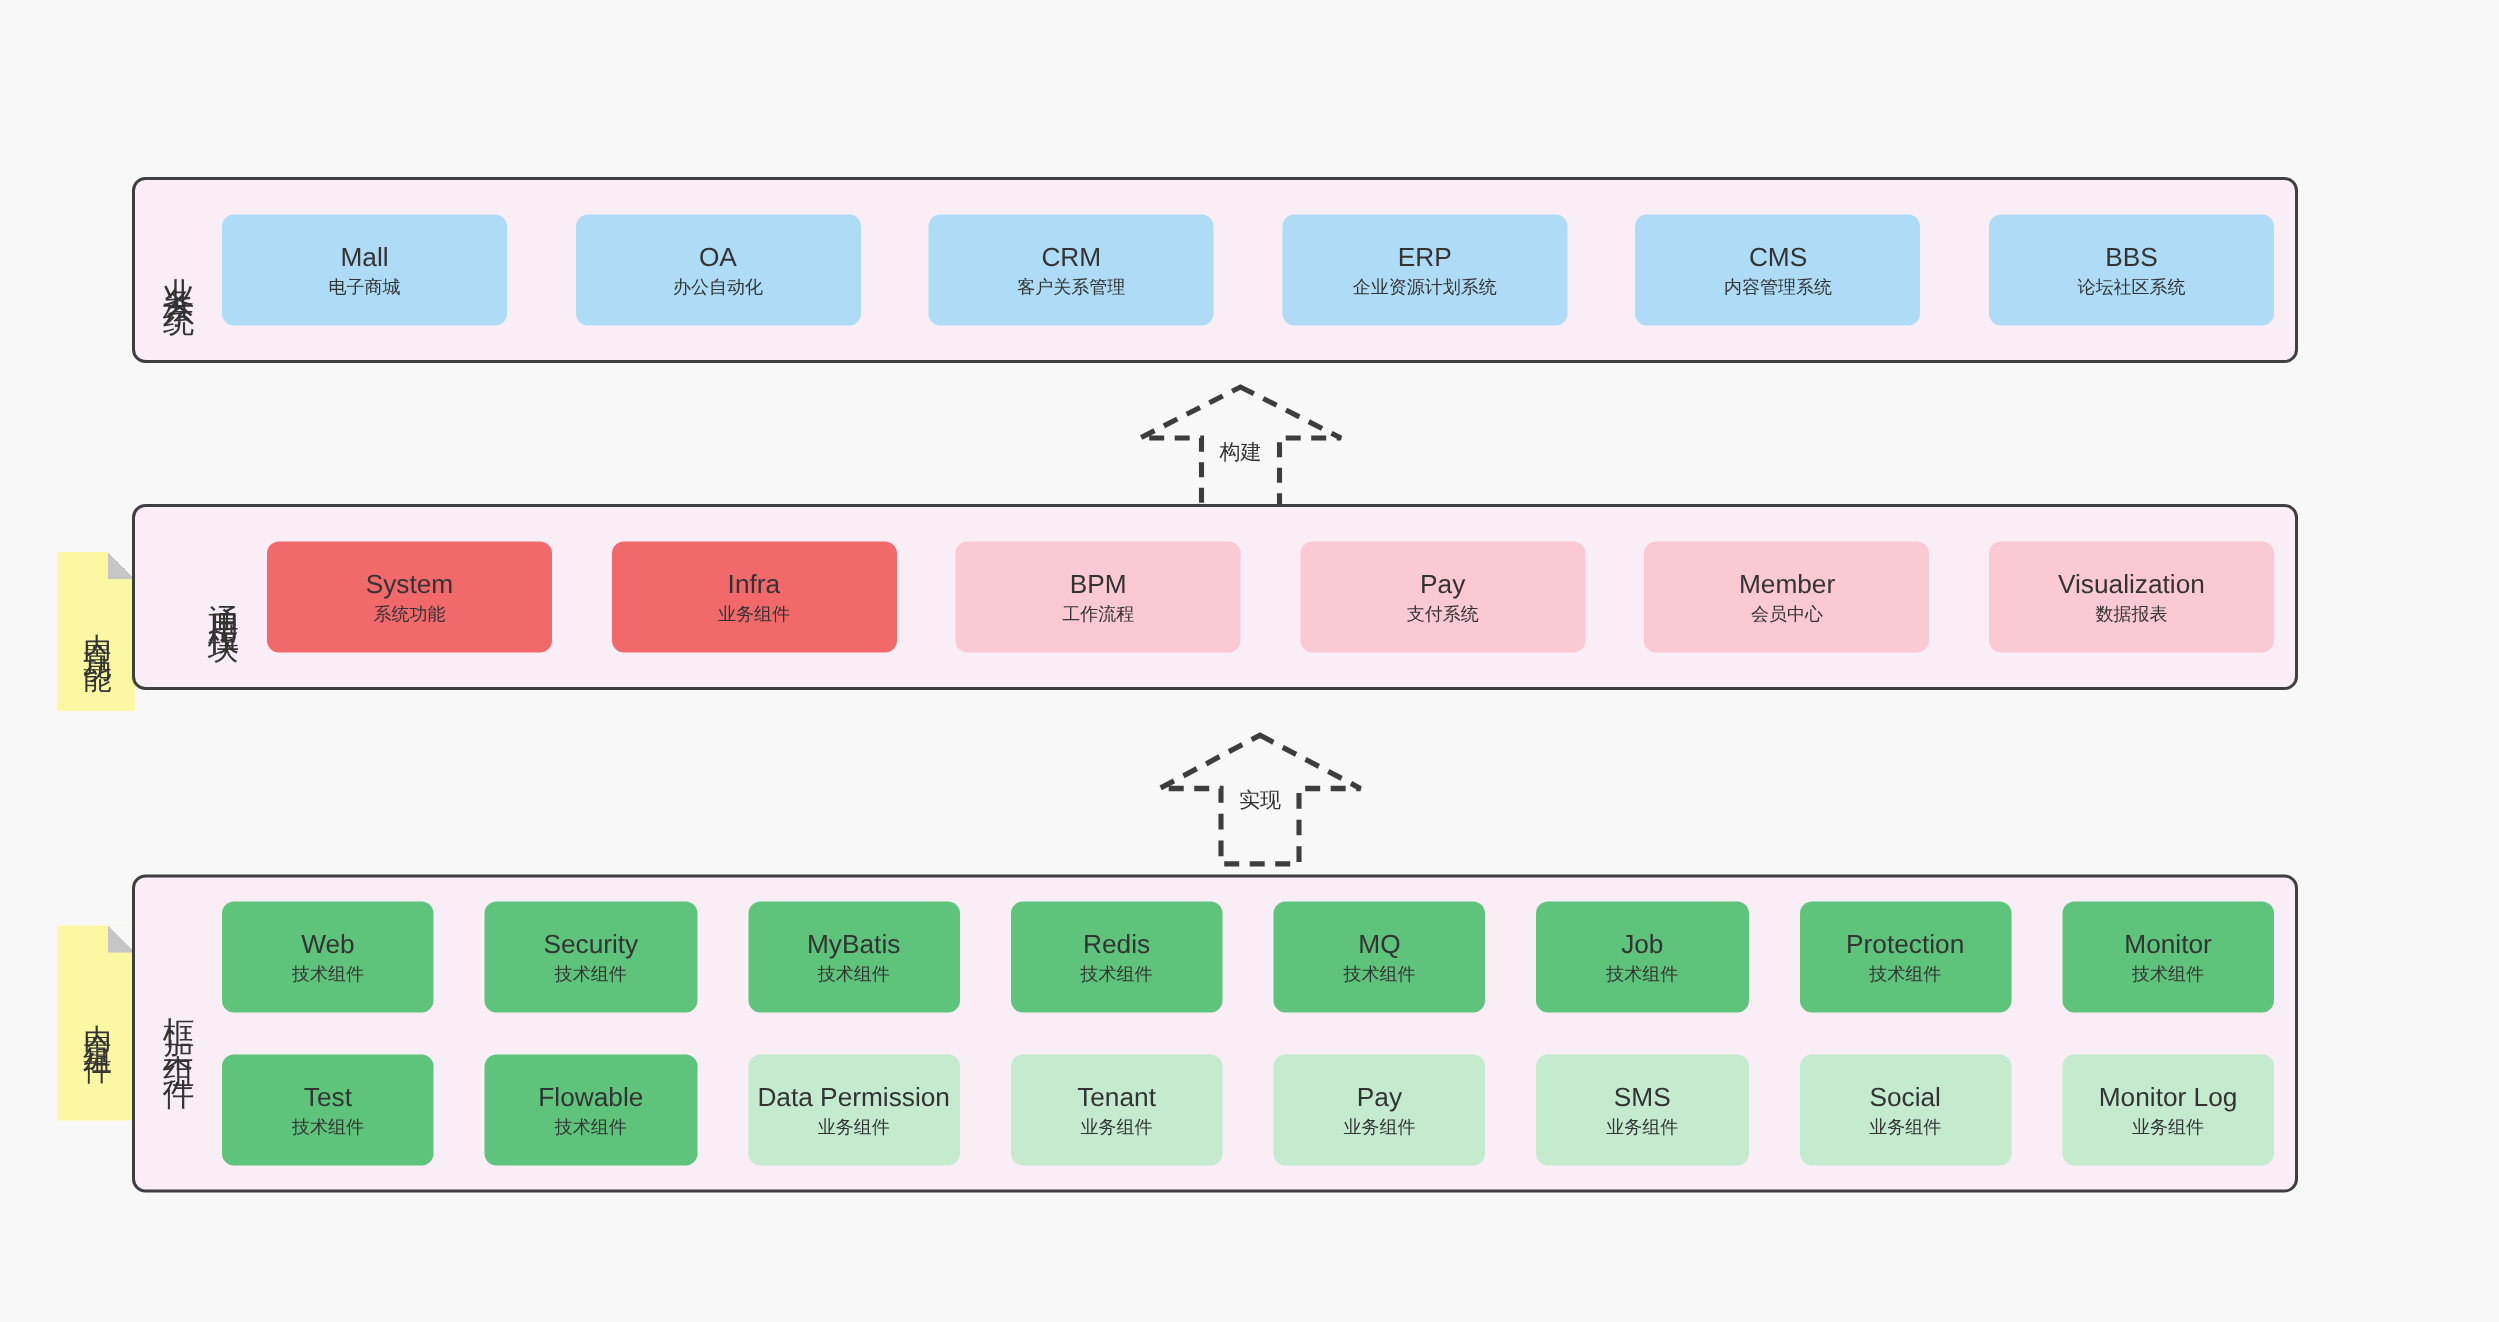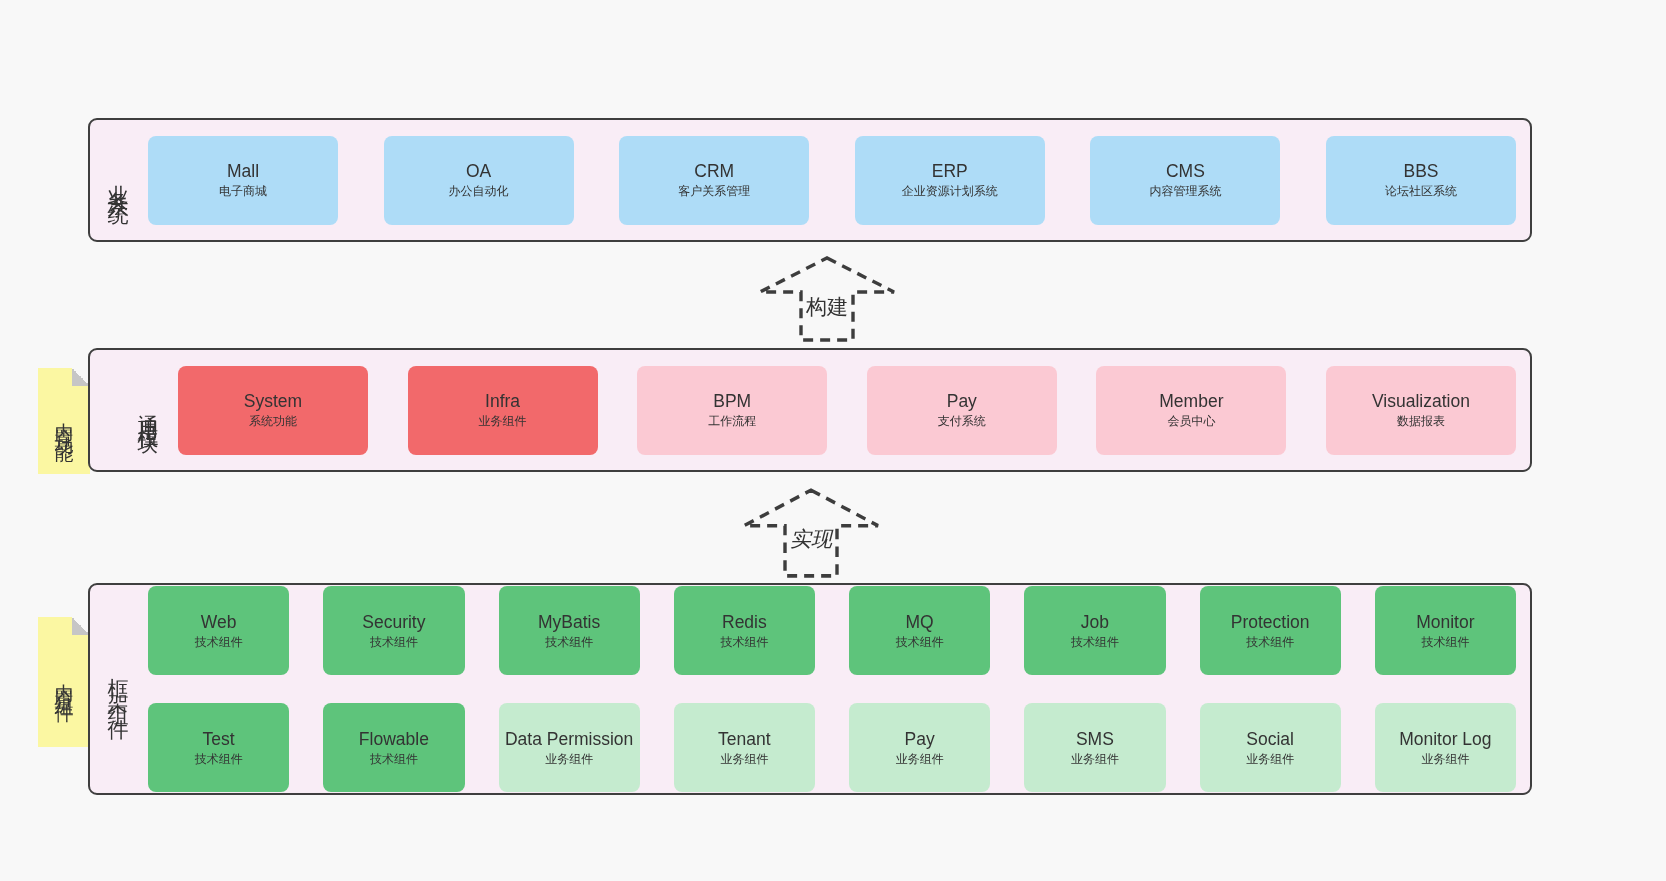--- a/index.html
+++ b/index.html
@@ -21,21 +21,21 @@
   
   .panel{
     position:absolute;left:88px;width:1444px;
     background:var(--panel-bg);
     border:2px solid var(--panel-border);
     border-radius:9px;
     display:flex;align-items:stretch;
     padding:0 14px 0 10px;
   }
   .panel-1{top:118px;height:124px;}
-  .panel-2{top:348px;height:124px;padding-left:40px;}
+  .panel-2{top:336px;height:124px;padding-left:40px;}
   .panel-3{top:583px;height:212px;}
 
   .vlabel{
     writing-mode:vertical-lr;text-orientation:upright;
     display:flex;align-items:center;justify-content:center;
     font-size:21px;letter-spacing:6px;color:#333;
     width:36px;flex:none;
   }
   .panel-3 .vlabel{letter-spacing:14px;}
 
@@ -43,21 +43,21 @@
     flex:1;display:flex;justify-content:space-between;align-items:center;
     padding-left:12px;
   }
   .boxgrid{
     flex:1;display:grid;grid-template-columns:repeat(8,1fr);
     column-gap:34px;row-gap:28px;align-content:center;
     padding-left:12px;
   }
 
   .box{
-    border-radius:8px;height:89px;
+    border-radius:8px;height:74px;
     display:flex;flex-direction:column;align-items:center;justify-content:center;
     text-align:center;padding:2px 4px;
   }
   .boxrow .box{width:190px;flex:none;}
   .box .title{font-size:17.5px;line-height:1.32;}
   .box .subtitle{font-size:12px;line-height:1.38;}
   .blue{background:var(--box-blue);}
   .red{background:var(--box-red);}
   .pink{background:var(--box-pink);}
   .gdark{background:var(--box-green-dark);}
@@ -73,25 +73,25 @@
   .sticky-2{top:617px;height:130px;}
   .sticky::after{
     content:'';position:absolute;top:0;right:0;width:18px;height:18px;
     background:linear-gradient(225deg,var(--page-bg) 0 50%,var(--sticky-fold) 50% 100%);
   }
   .sticky .vlabel{font-size:19px;letter-spacing:7px;width:auto;}
 
   
   .arrow{position:absolute;width:140px;}
   .arrow-1{left:757px;top:255px;height:88px;}
-  .arrow-2{left:741px;top:487px;height:92px;font-style:italic;}
+  .arrow-2{left:770px;top:487px;height:92px;}
   .arrow svg{width:100%;height:100%;display:block;}
   .arrow .alabel{
     position:absolute;left:50%;top:36px;transform:translateX(-50%);
-    background:var(--page-bg);font-size:21px;padding:2px 3px;white-space:nowrap;
+    background:var(--page-bg);font-size:14px;padding:2px 3px;white-space:nowrap;
   }
 </style>
 </head>
 <body>
 
 <div class="stage">
 
   <div class="panel panel-1">
     <div class="vlabel">业务系统</div>
     <div class="boxrow">

